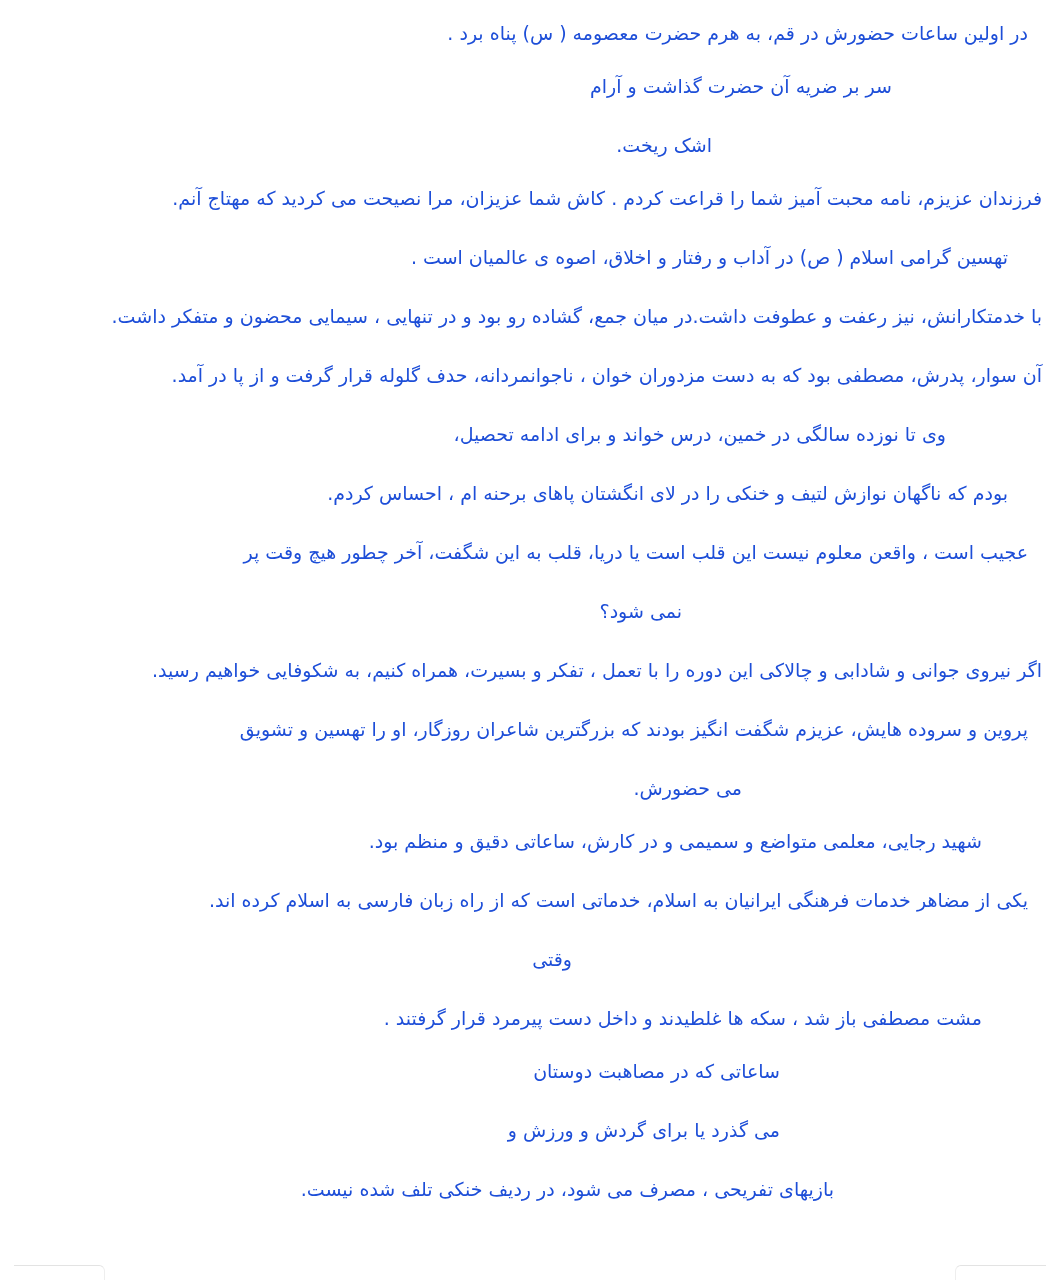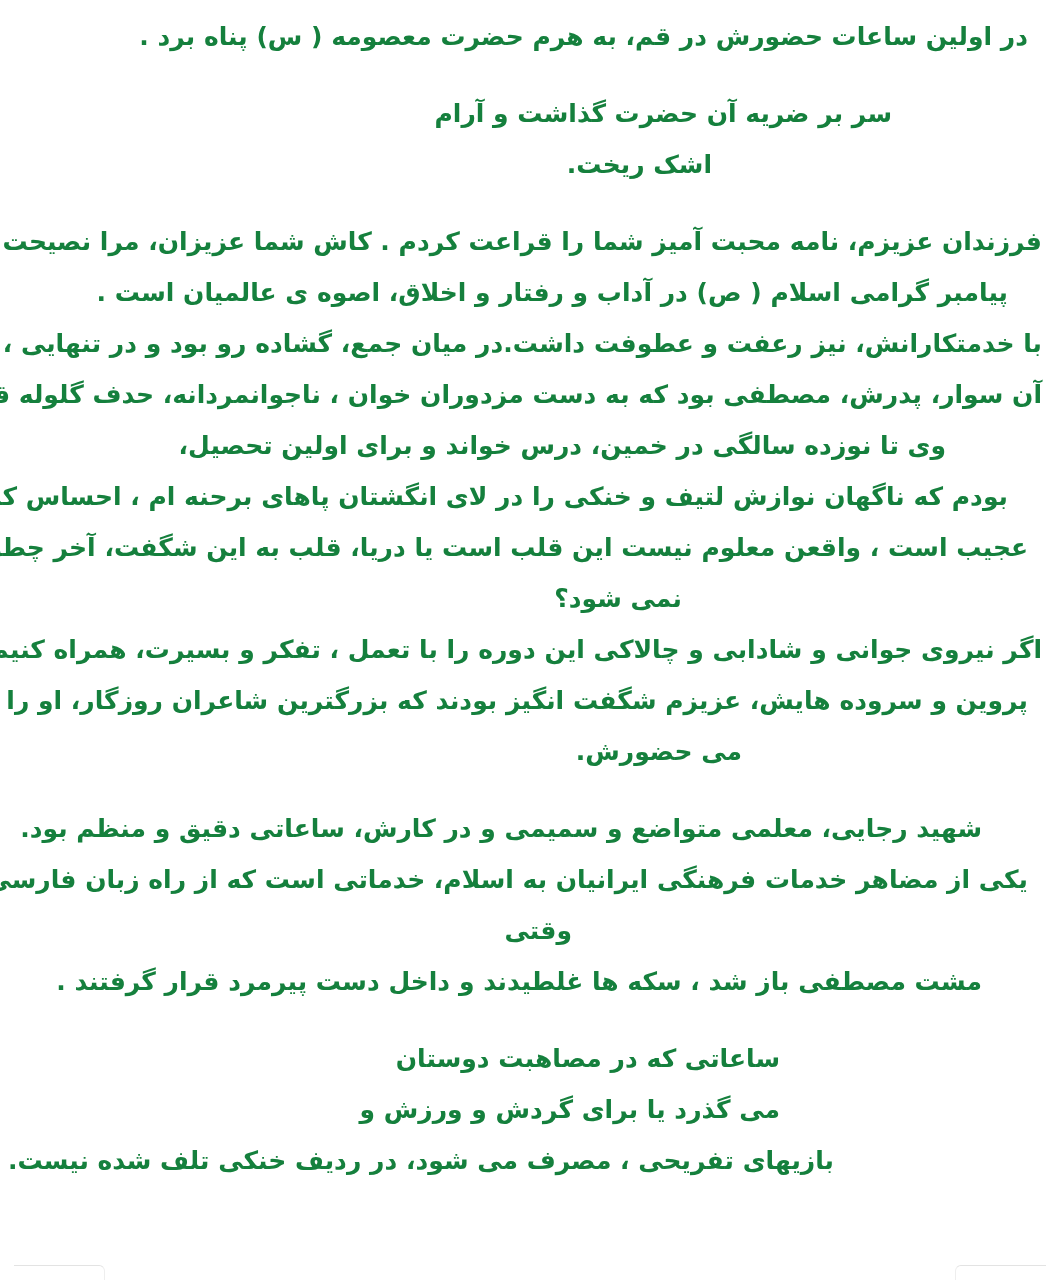--- a/index.html
+++ b/index.html
@@ -51,34 +51,34 @@
     right: 0;
     left: 0;
     padding: 10px 18px 0 18px;
     box-sizing: border-box;
   }
 
   .text-line {
     direction: rtl;
     text-align: right;
     unicode-bidi: isolate;
-    font-size: 25px;
-    font-weight: 700;
+    font-size: 19px;
+    font-weight: 400;
     line-height: 1.0;
-    color: #15803d;
+    color: #1d4ed8;
     white-space: nowrap;
     letter-spacing: 0;
     margin: 0;
     padding: 0;
   }
 
   
   .gap-xs { margin-top: 14px; }
-  .gap-m  { margin-top: 26px; }
-  .gap-l  { margin-top: 52px; }
+  .gap-m  { margin-top: 40px; }
+  .gap-l  { margin-top: 34px; }
 
   
   .ind-0  { padding-right: 0;    }
   .ind-1  { padding-right: 14px; }
   .ind-2  { padding-right: 34px; }
   .ind-3  { padding-right: 60px; }
   .ind-4  { padding-right: 96px; }
   .ind-5  { padding-right: 150px;}
   .ind-6  { padding-right: 208px;}
   .ind-7  { padding-right: 262px;}
@@ -91,24 +91,24 @@
 <body>
 
 <div id="document-page">
 
   <div id="text-body">
 
     <p class="text-line gap-xs ind-1">در اولین ساعات حضورش در قم، به هرم حضرت معصومه ( س) پناه برد .</p>
     <p class="text-line gap-l  ind-5">سر بر ضریه آن حضرت گذاشت و آرام</p>
     <p class="text-line gap-m  ind-9">اشک ریخت.</p>
     <p class="text-line gap-l  ind-0">فرزندان عزیزم، نامه محبت آمیز شما را قراعت کردم . کاش شما عزیزان، مرا نصیحت می کردید که مهتاج آنم.</p>
-    <p class="text-line gap-m  ind-2">پیامبر گرامی اسلام ( ص) در آداب و رفتار و اخلاق، اصوه ی عالمیان است .</p>
+    <p class="text-line gap-m  ind-2">تهسین گرامی اسلام ( ص) در آداب و رفتار و اخلاق، اصوه ی عالمیان است .</p>
     <p class="text-line gap-m  ind-0">با خدمتکارانش، نیز رعفت و عطوفت داشت.در میان جمع، گشاده رو بود و در تنهایی ، سیمایی محضون و متفکر داشت.</p>
     <p class="text-line gap-m  ind-0">آن سوار، پدرش، مصطفی بود که به دست مزدوران خوان ، ناجوانمردانه، حدف گلوله قرار گرفت و از پا در آمد.</p>
-    <p class="text-line gap-m  ind-4">وی تا نوزده سالگی در خمین، درس خواند و برای اولین تحصیل،</p>
+    <p class="text-line gap-m  ind-4">وی تا نوزده سالگی در خمین، درس خواند و برای ادامه تحصیل،</p>
     <p class="text-line gap-m  ind-2">بودم که ناگهان نوازش لتیف و خنکی را در لای انگشتان پاهای برحنه ام ، احساس کردم.</p>
     <p class="text-line gap-m  ind-1">عجیب است ، واقعن معلوم نیست این قلب است یا دریا، قلب به این شگفت، آخر چطور هیچ وقت پر</p>
     <p class="text-line gap-m  ind-10">نمی شود؟</p>
     <p class="text-line gap-m  ind-0">اگر نیروی جوانی و شادابی و چالاکی این دوره را با تعمل ، تفکر و بسیرت، همراه کنیم، به شکوفایی خواهیم رسید.</p>
     <p class="text-line gap-m  ind-1">پروین و سروده هایش، عزیزم شگفت انگیز بودند که بزرگترین شاعران روزگار، او را تهسین و تشویق</p>
     <p class="text-line gap-m  ind-8">می حضورش.</p>
     <p class="text-line gap-l  ind-3">شهید رجایی، معلمی متواضع و سمیمی و در کارش، ساعاتی دقیق و منظم بود.</p>
     <p class="text-line gap-m  ind-1">یکی از مضاهر خدمات فرهنگی ایرانیان به اسلام، خدماتی است که از راه زبان فارسی به اسلام کرده اند.</p>
     <p class="text-line gap-m  ind-12">وقتی</p>
     <p class="text-line gap-m  ind-3">مشت مصطفی باز شد ، سکه ها غلطیدند و داخل دست پیرمرد قرار گرفتند .</p>

